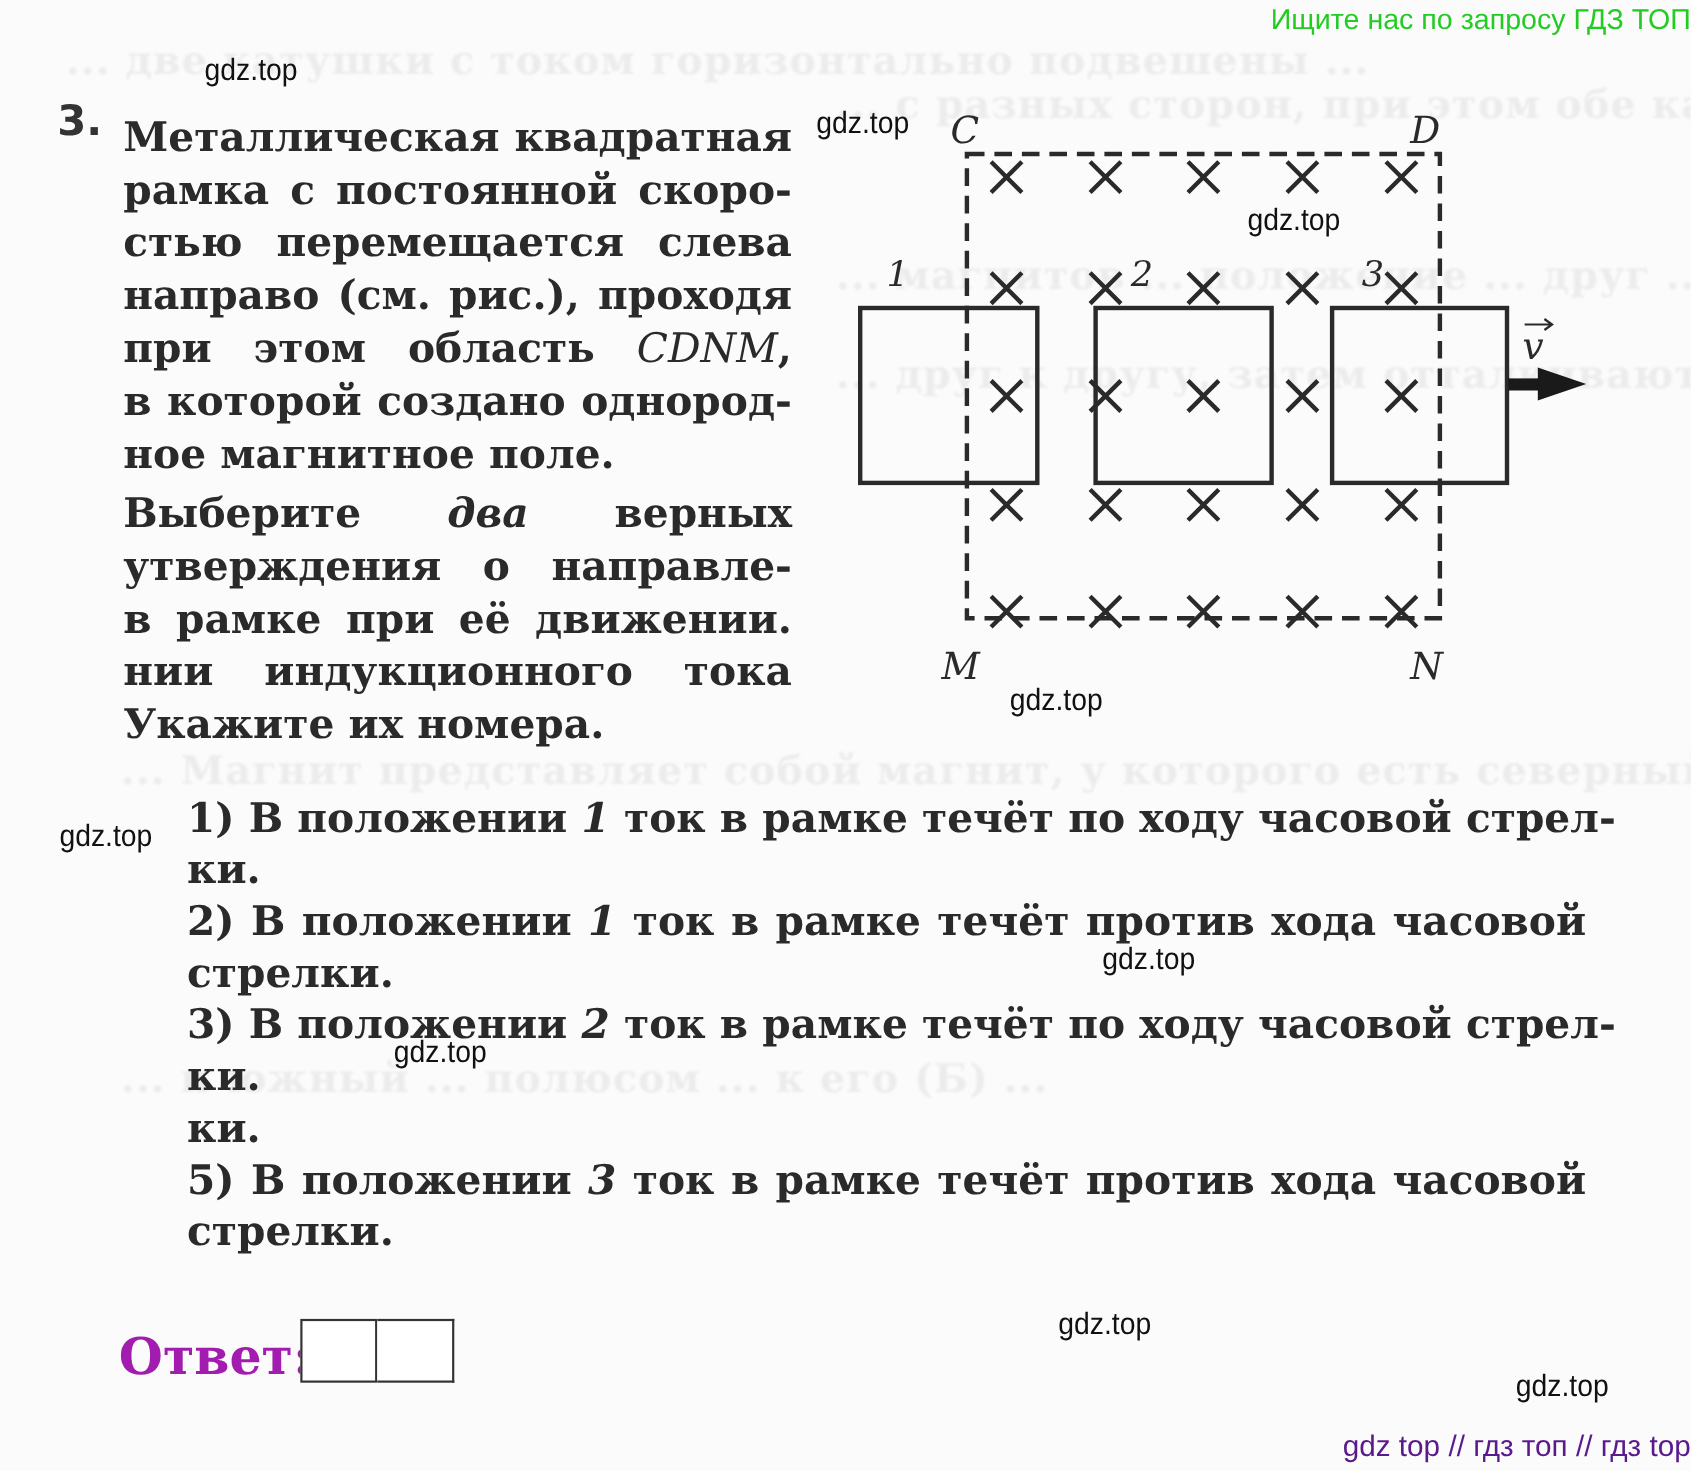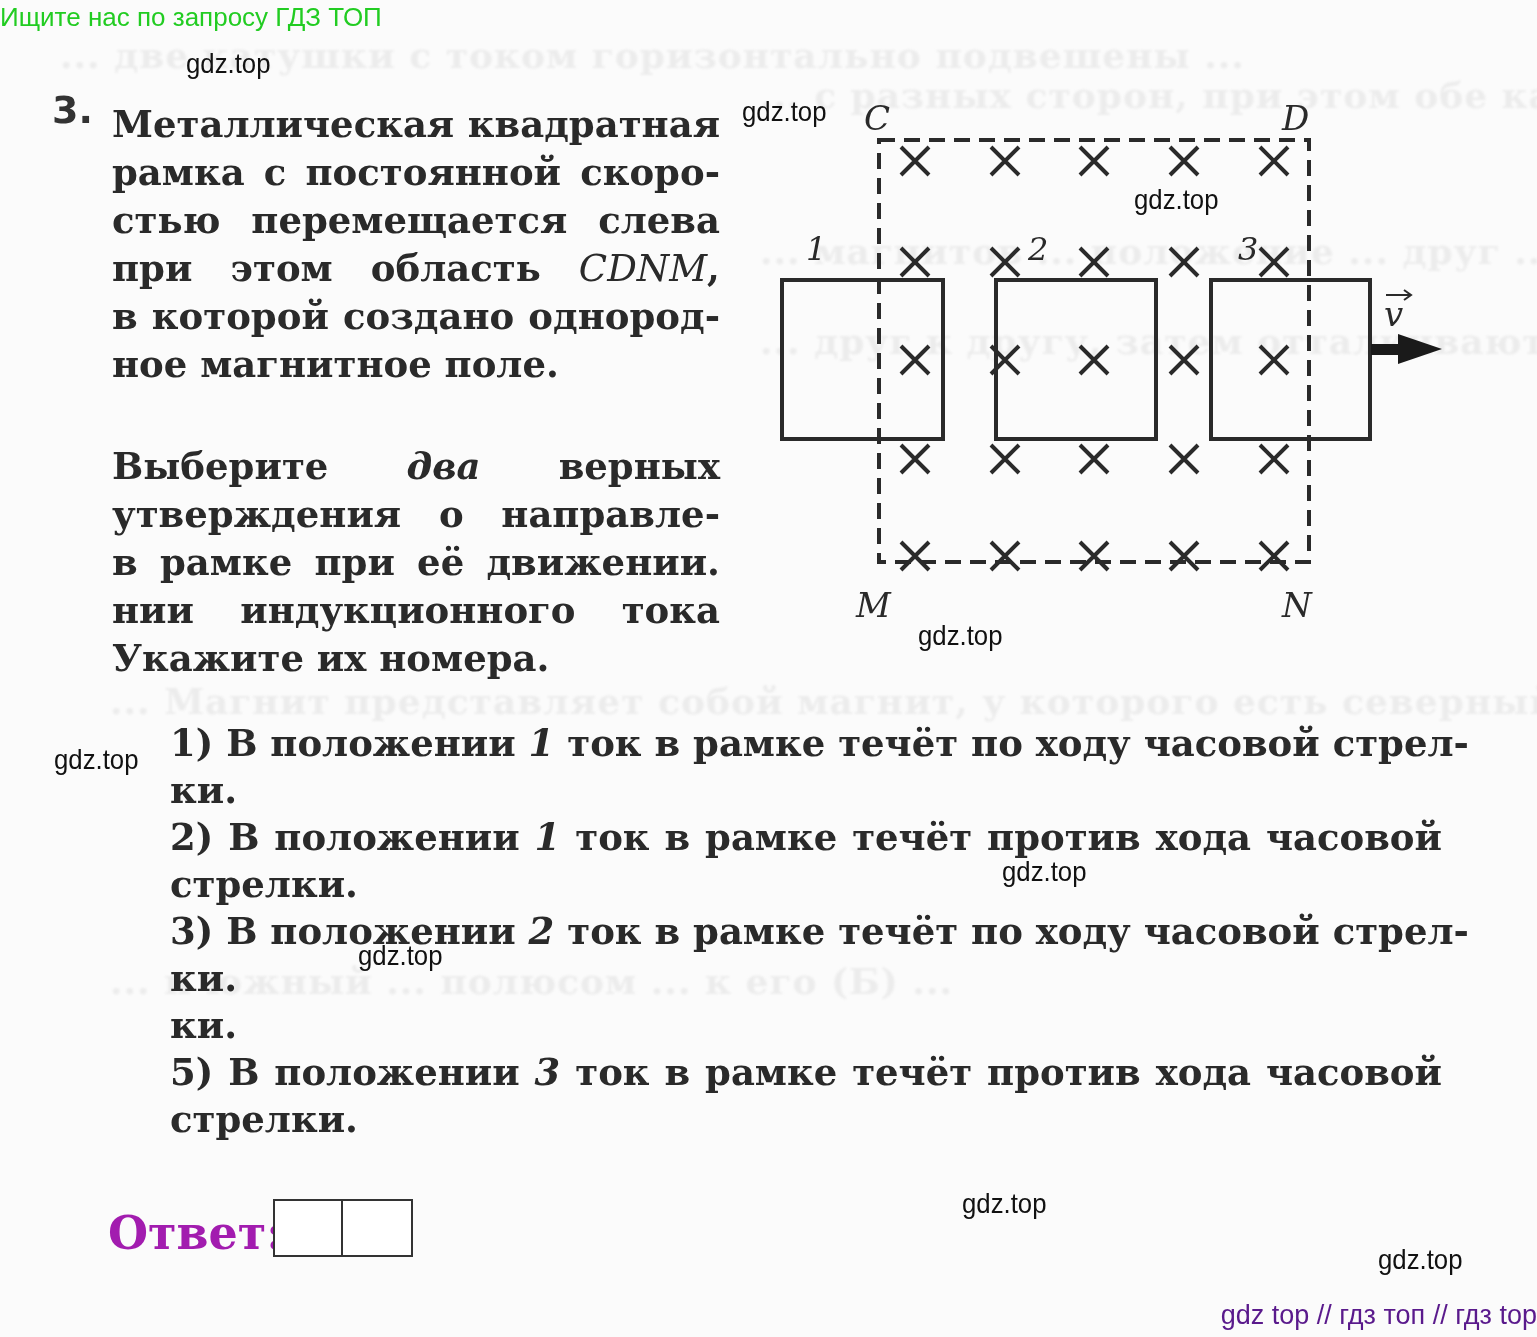--- a/index.html
+++ b/index.html
@@ -11,21 +11,21 @@
   }
   .ghost {
     position: absolute; color: #ececec; font-size: 36px; font-weight: bold;
     white-space: nowrap; letter-spacing: 1px; filter: blur(1px);
   }
   .wm {
     position: absolute; font-family: "Liberation Sans", "DejaVu Sans", sans-serif;
     font-size: 28px; color: #111; white-space: nowrap; transform: scaleX(0.92); transform-origin: left top;
   }
   .top-banner {
-    position: absolute; left: 0; width: 1537px; top: 0; text-align: left;
+    position: absolute; left: 0; width: 1537px; top: 0; text-align: right;
     font-family: "Liberation Sans", "DejaVu Sans", sans-serif; font-size: 26px; color: #22cc22;
     line-height: 34px;
   }
   .bottom-banner {
     position: absolute; left: 0; width: 1537px; top: 1300px; text-align: right;
     font-family: "Liberation Sans", "DejaVu Sans", sans-serif; font-size: 27px; color: #5a1a8c;
   }
   .qnum {
     position: absolute; left: 52px; top: 88px; font-family: "DejaVu Sans", sans-serif;
     font-weight: bold; font-size: 38px; color: #333;
@@ -57,20 +57,21 @@
 </div>
 
 <div class="top-banner">Ищите нас по запросу ГДЗ ТОП</div>
 
 <div class="qnum">3.</div>
 
 <div class="para" style="top:100px;">
   <span class="ln">Металлическая квадратная</span>
   <span class="ln">рамка с постоянной скоро-</span>
   <span class="ln">стью перемещается слева</span>
+  <span class="ln">направо (см. рис.), проходя</span>
   <span class="ln"><span>при этом область </span><span class="it" style="font-weight:normal;">CDNM</span><span>,</span></span>
   <span class="ln">в которой создано однород-</span>
   <span class="ln last">ное магнитное поле.</span>
 </div>
 
 <div class="para" style="top:442px;">
   <span class="ln"><span>Выберите</span> <span class="it">два</span> <span>верных</span></span>
   <span class="ln">утверждения о направле-</span>
   <span class="ln">в рамке при её движении.</span>
   <span class="ln">нии индукционного тока</span>

